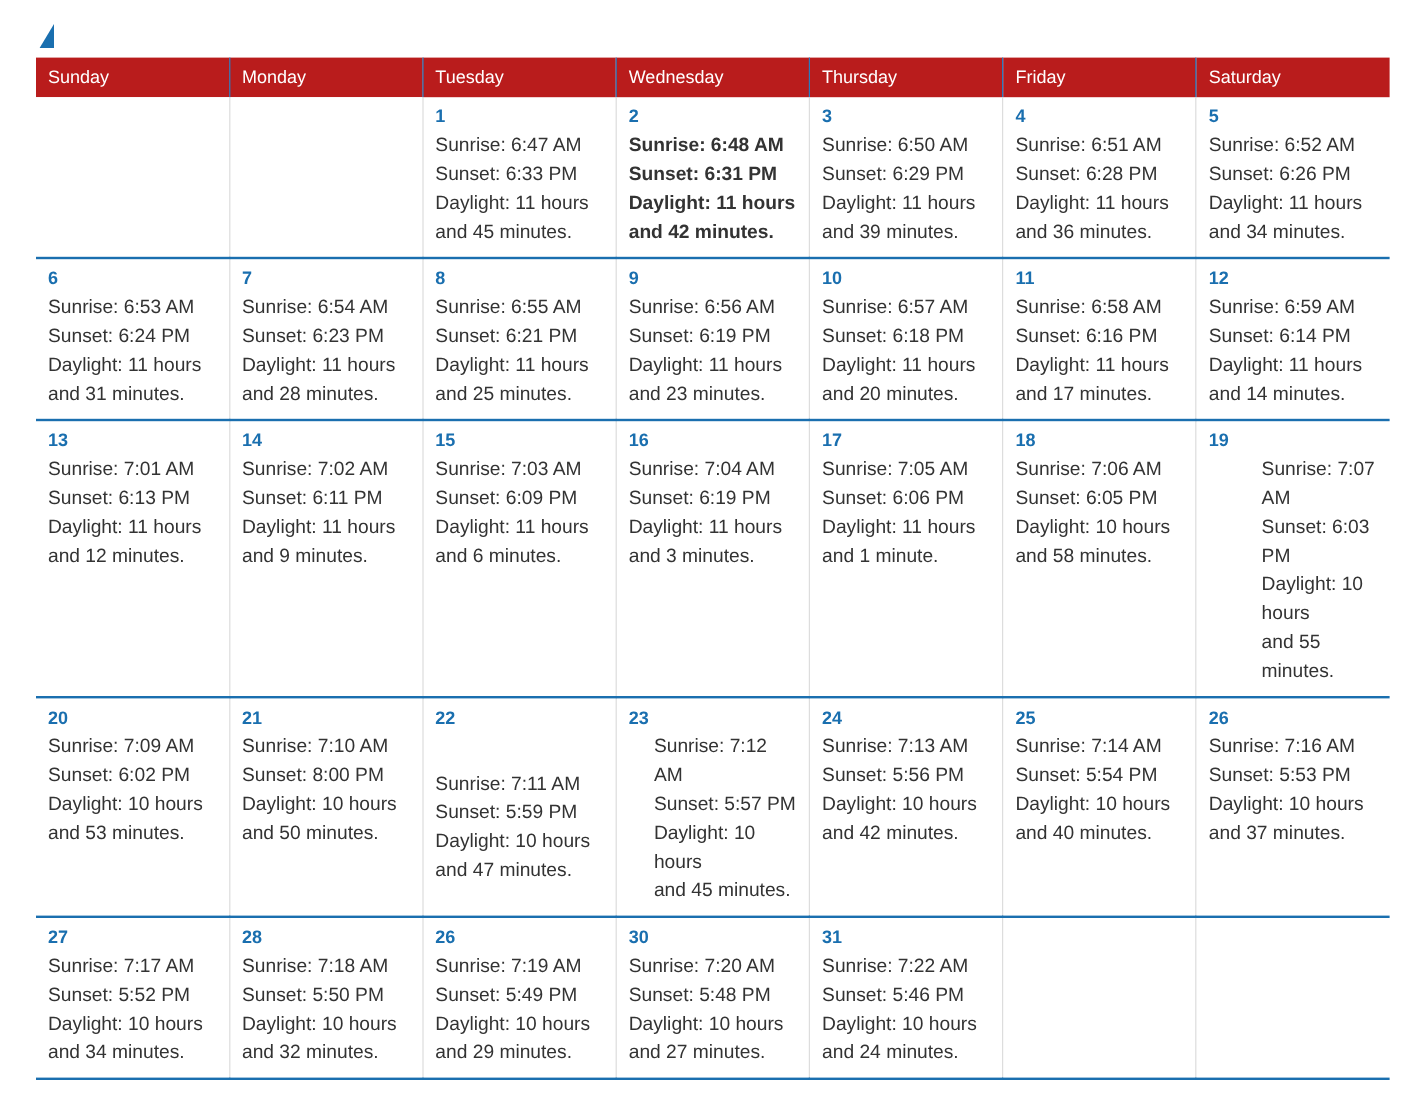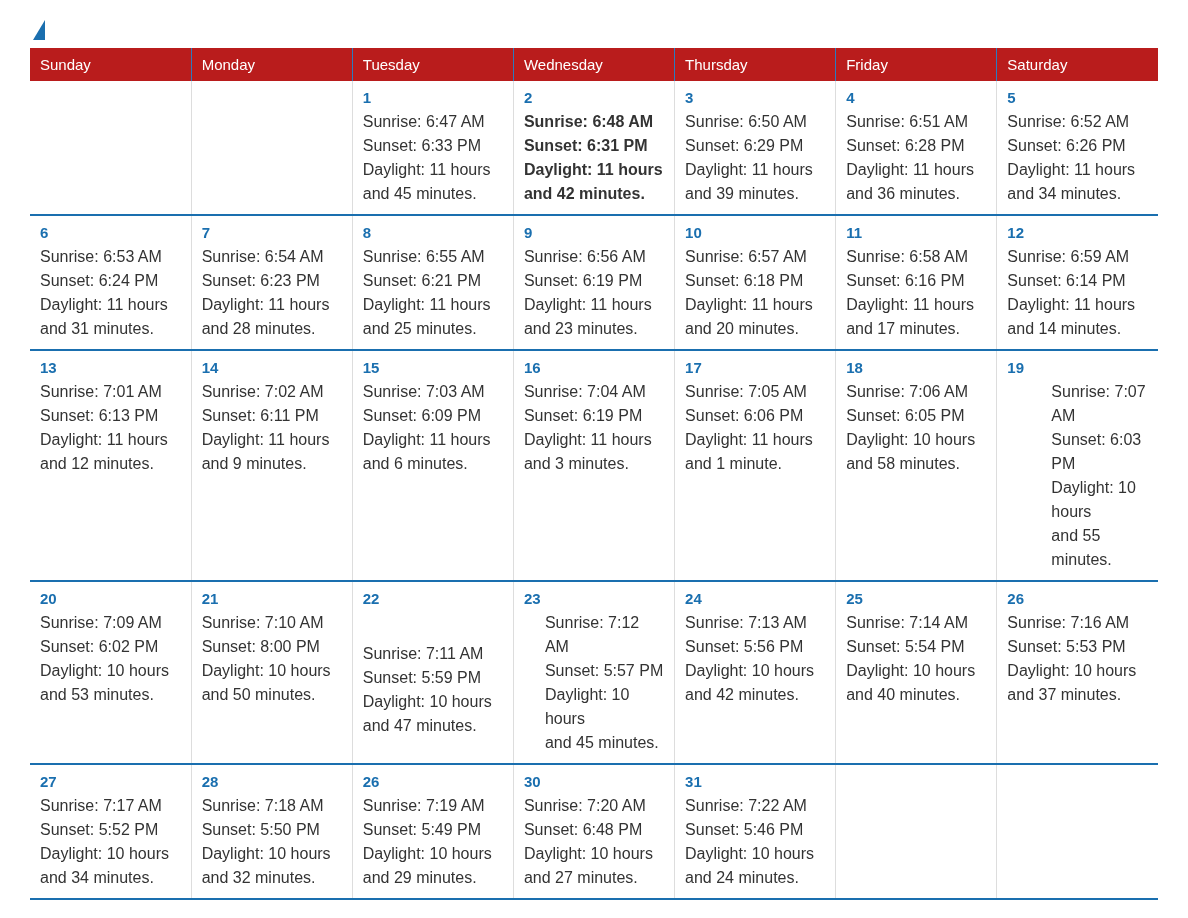--- a/index.html
+++ b/index.html
@@ -347,21 +347,21 @@
         <td>
           <span class="day-number">26</span>
           <div class="day-info" style="white-space: pre-line;">Sunrise: 7:19 AM
 Sunset: 5:49 PM
 Daylight: 10 hours
 and 29 minutes.</div>
         </td>
         <td>
           <span class="day-number">30</span>
           <div class="day-info" style="white-space: pre-line;">Sunrise: 7:20 AM
-Sunset: 6:48 PM
+Sunset: 5:48 PM
 Daylight: 10 hours
 and 27 minutes.</div>
         </td>
         <td>
           <span class="day-number">31</span>
           <div class="day-info" style="white-space: pre-line;">Sunrise: 7:22 AM
 Sunset: 5:46 PM
 Daylight: 10 hours
 and 24 minutes.</div>
         </td>

